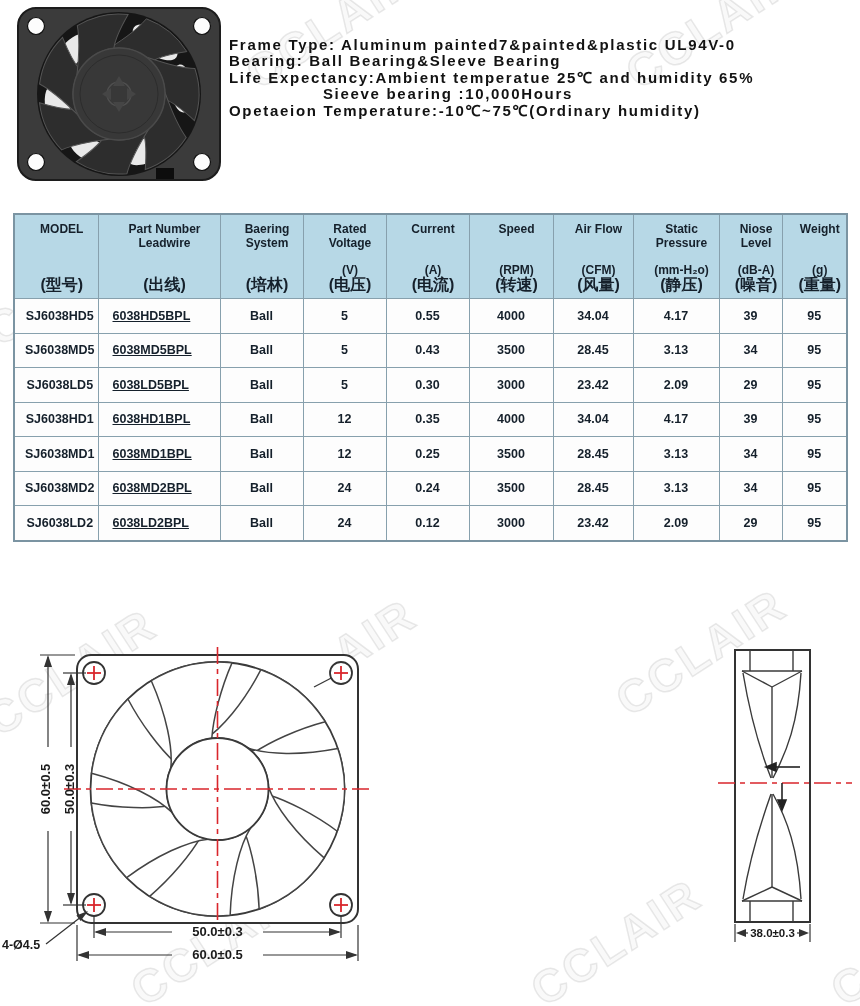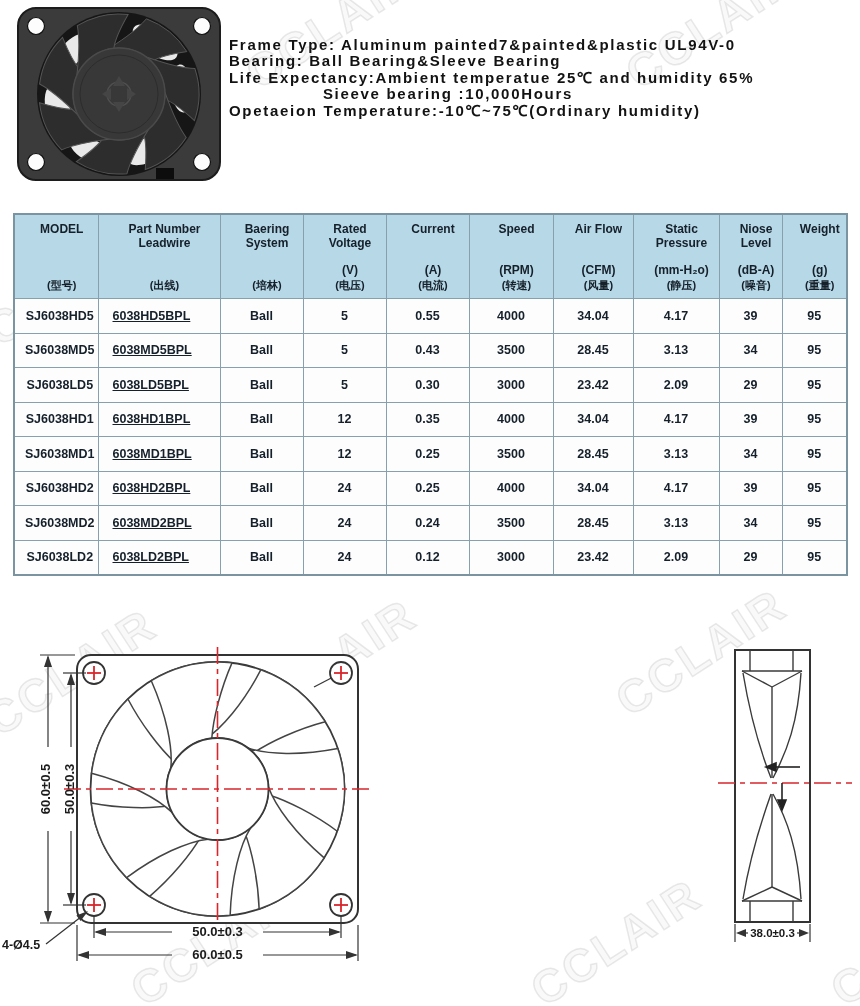--- a/index.html
+++ b/index.html
@@ -16,21 +16,21 @@
   
   table.spec{position:absolute;left:13px;top:213px;width:833px;border-collapse:collapse;
              table-layout:fixed;color:#15202b;}
   table.spec th,table.spec td{border:1px solid #87a0ad;}
   table.spec{border:2px solid #7b94a2;}
   th.hc{background:#b7d8e6;height:83px;padding:0;vertical-align:top;font-weight:bold;}
   .hwrap{height:100%;display:flex;flex-direction:column;justify-content:space-between;
          padding:7px 1px 5px 12px;box-sizing:border-box;}
   .hen{font-size:12px;line-height:14px;white-space:pre-line;}
   .hunit{font-size:12px;line-height:14px;}
-  .hcn{font-size:11px;line-height:16px;}
+  .hcn{font-size:16px;line-height:16px;}
   td.bc{height:31.5px;text-align:center;font-weight:bold;font-size:12.5px;background:#fdfdfd;}
   td.c0{text-align:center;padding-left:8px;}
   td.c1{text-align:left;padding-left:14px;text-decoration:underline;}
   
   .dwg{position:absolute;}
   svg text{font-family:"Liberation Sans","DejaVu Sans",sans-serif;}
 </style>
 </head>
 <body>
 
@@ -263,32 +263,20 @@
       <tr>
         <td class="bc c0">SJ6038MD1</td>
           <td class="bc c1">6038MD1BPL</td>
           <td class="bc">Ball</td>
           <td class="bc">12</td>
           <td class="bc">0.25</td>
           <td class="bc">3500</td>
           <td class="bc">28.45</td>
           <td class="bc">3.13</td>
           <td class="bc">34</td>
-          <td class="bc">95</td>
-      </tr>
-      <tr>
-        <td class="bc c0">SJ6038HD2</td>
-          <td class="bc c1">6038HD2BPL</td>
-          <td class="bc">Ball</td>
-          <td class="bc">24</td>
-          <td class="bc">0.25</td>
-          <td class="bc">4000</td>
-          <td class="bc">34.04</td>
-          <td class="bc">4.17</td>
-          <td class="bc">39</td>
           <td class="bc">95</td>
       </tr>
       <tr>
         <td class="bc c0">SJ6038MD2</td>
           <td class="bc c1">6038MD2BPL</td>
           <td class="bc">Ball</td>
           <td class="bc">24</td>
           <td class="bc">0.24</td>
           <td class="bc">3500</td>
           <td class="bc">28.45</td>

